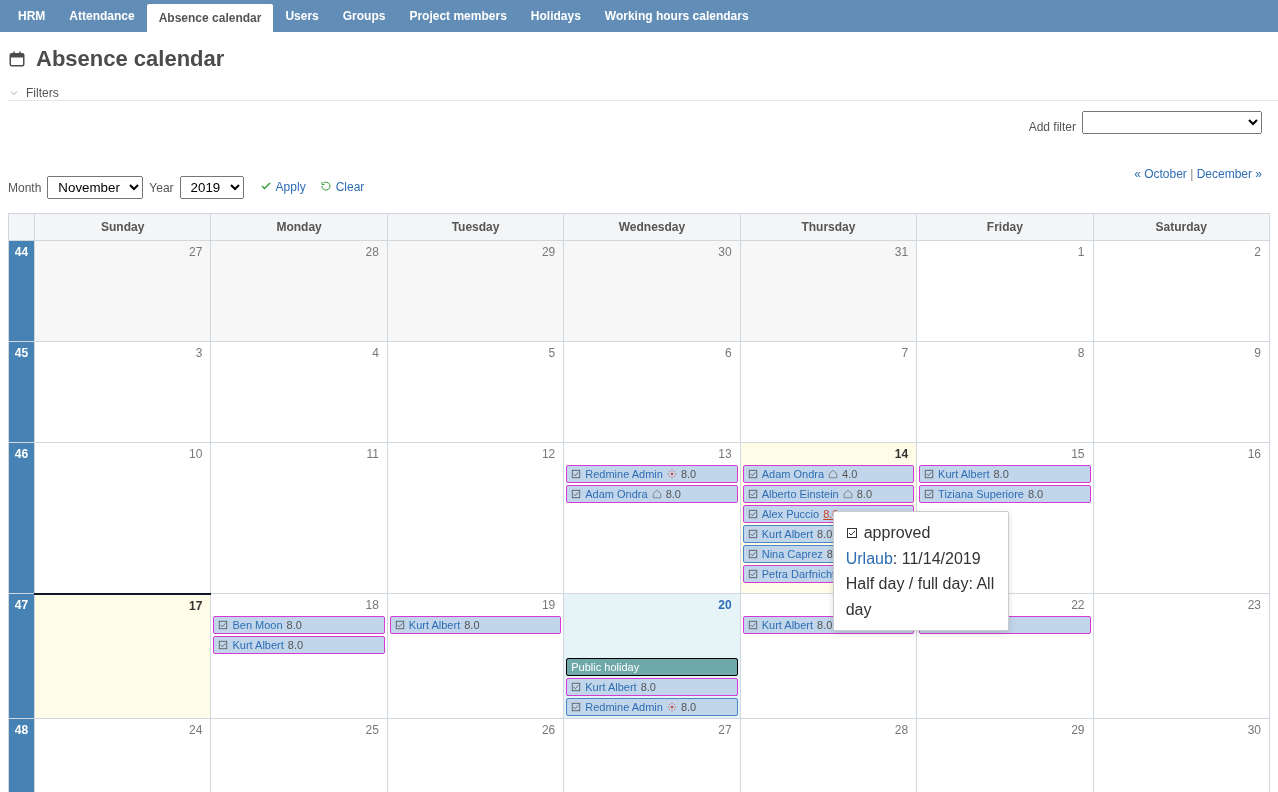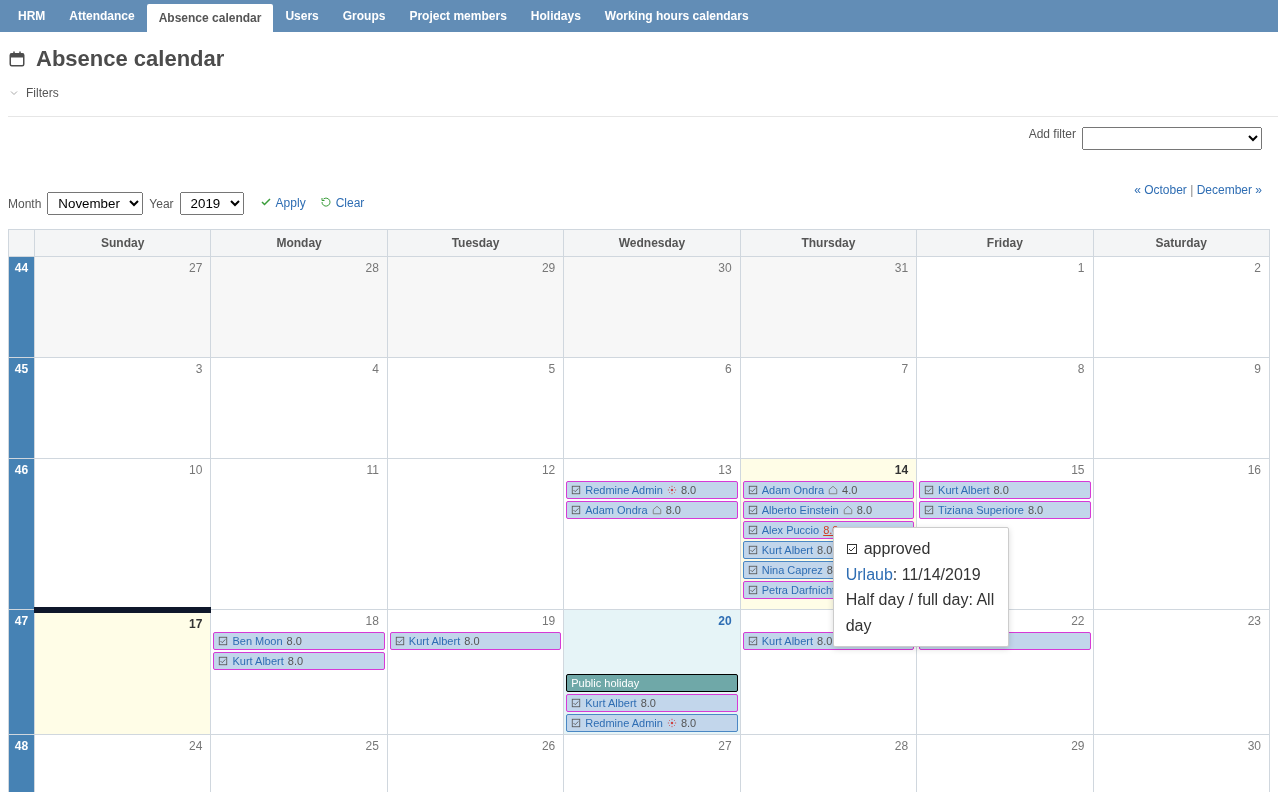--- a/index.html
+++ b/index.html
@@ -44,29 +44,29 @@
     display:flex;align-items:center;gap:10px;
     font-size:22px;margin:4px 0 14px 0;color:var(--text-strong);font-weight:bold;
   }
   h1.title .cal-icon{
     width:18px;height:18px;display:inline-block;
   }
   h1.title .cal-icon svg{display:block;}
 
   .filters-row{
     display:flex;align-items:center;gap:6px;
-    border-bottom:1px solid #e6e6e6;padding-bottom:16px;
+    border-bottom:1px solid #e6e6e6;padding-bottom:0;
     color:var(--text-grey);
   }
   .filters-row .chevron{
     width:12px;height:12px;display:inline-block;
   }
 
   .addfilter-row{
-    display:flex;justify-content:flex-end;align-items:flex-start;gap:6px;
+    display:flex;justify-content:flex-end;align-items:flex-end;gap:6px;
     margin:10px 16px 14px 0;color:var(--text-grey);
   }
   .addfilter-row select{width:180px;padding:2px 4px;}
 
   .controls-row{
     display:flex;align-items:center;justify-content:space-between;
     margin:10px 16px 14px 0;
   }
   .controls-left{display:flex;align-items:center;gap:6px;color:var(--text-grey);margin-top:28px;}
   .controls-left label{margin-right:0;}
@@ -425,21 +425,21 @@
             </div>
           </div>
         </td>
         <td>
               <span class="daynum">16</span>
             </td>
       </tr>
 
       <tr class="r-med">
         <td class="wk">47</td>
-        <td class="highlight-yellow" style="border-top:6px solid #0f172a;">
+        <td class="highlight-yellow" style="border-top:2px solid #0f172a;">
               <span class="daynum">17</span>
             </td>
         <td>
           <span class="daynum">18</span>
           <div class="entries">
             <div class="entry pink">
               <svg viewBox="0 0 24 24" width="10" height="10">
                     <rect x="3" y="3" width="18" height="18" fill="none" stroke="#555" stroke-width="2"></rect>
                     <path d="M6 12l4 4 8-8" fill="none" stroke="#555" stroke-width="2"></path>
                   </svg>

